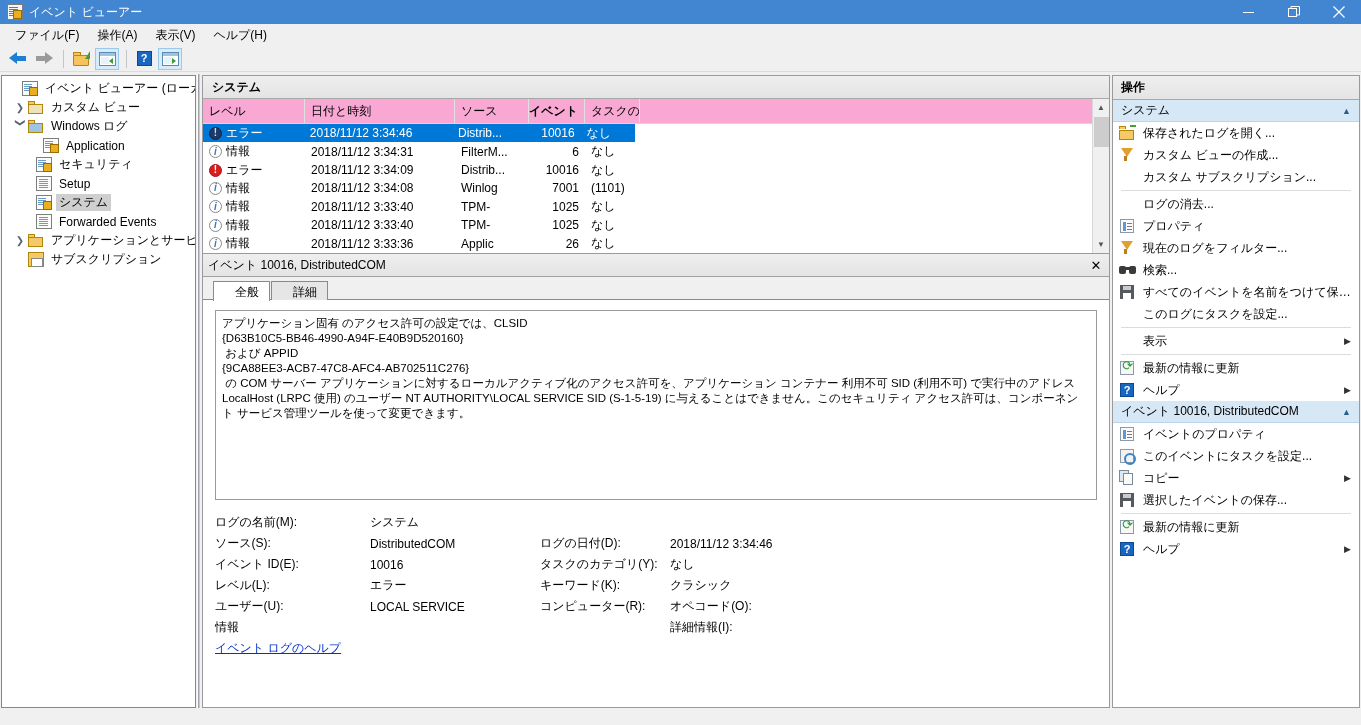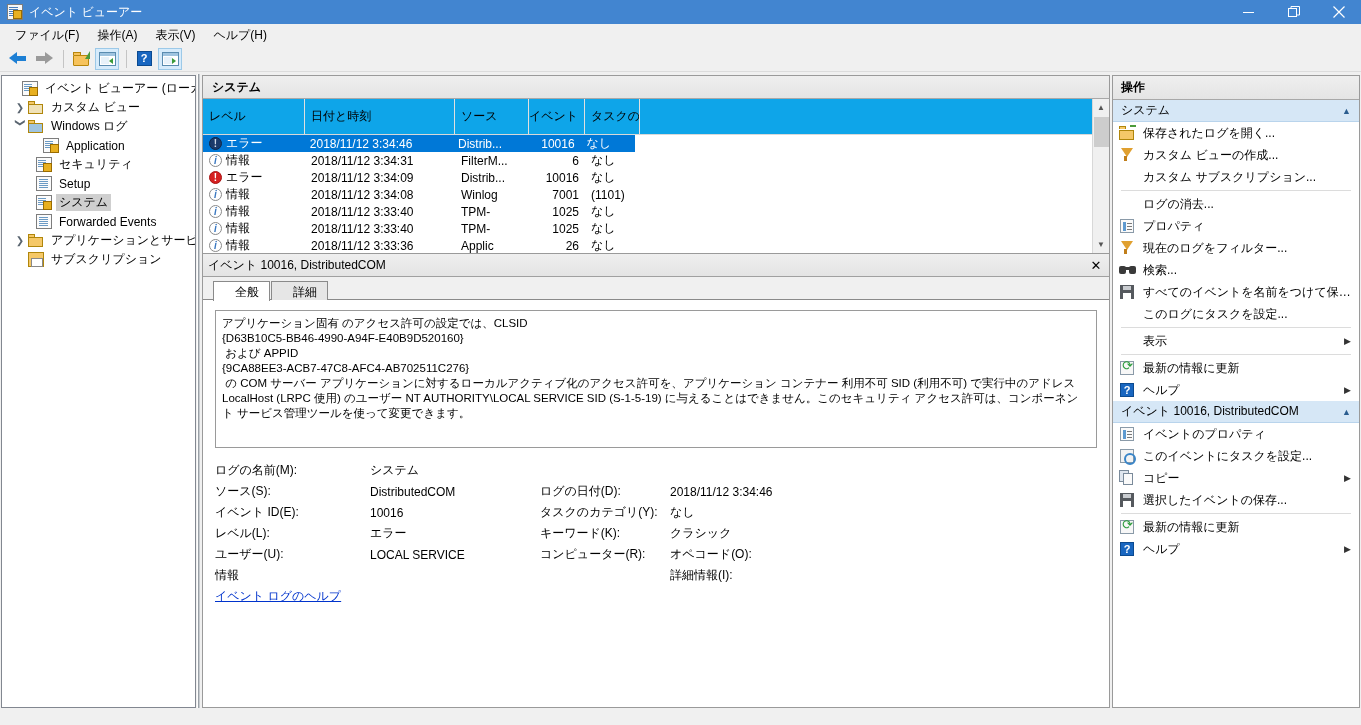--- a/index.html
+++ b/index.html
@@ -219,34 +219,34 @@
     display: flex;
     flex-direction: column;
     overflow: hidden;
     position: relative;
   }
   .list-scrollwrap { display: flex; flex: 1 1 auto; min-height: 0; }
   .list-inner { flex: 1 1 auto; min-width: 0; display: flex; flex-direction: column; }
 
   .col-headers {
     display: flex;
-    height: 36px;
-    background: #0ea5e9;
+    height: 25px;
+    background: #f9a8d4;
     border-bottom: 1px solid #d8d8d8;
     flex: 0 0 auto;
   }
   .col-headers .ch {
     border-right: 1px solid #e0e0e0;
     font-size: 12px;
     display: flex; align-items: center;
     padding: 0 6px;
     white-space: nowrap;
     overflow: hidden;
   }
-  .col-headers .ch.num { justify-content: flex-end; }
+  .col-headers .ch.num { justify-content: flex-end; font-weight: bold; }
 
   .ev-row { display: flex; height: 19px; align-items: center; font-size: 12px; }
   .ev-row.selected { background: #0078d7; color: #fff; width: 432px; }
   .ev-cell { padding: 0 6px; white-space: nowrap; overflow: hidden; display: flex; align-items: center; }
   .ev-cell.num { justify-content: flex-end; }
 
   .lvl-icon { width: 13px; height: 13px; border-radius: 50%; margin-right: 4px; flex: 0 0 13px;
     display: flex; align-items: center; justify-content: center;
     font-size: 10px; font-weight: bold; line-height: 1; }
   .lvl-icon.err { background: #d62020; color: #fff; border: 1px solid #a81414; }
@@ -318,21 +318,21 @@
     border: none;
     padding: 10px 12px 0 12px;
     overflow: hidden;
     display: flex; flex-direction: column;
     min-height: 0;
   }
   .desc-box {
     border: 1px solid #9a9a9a;
     background: #fff;
     padding: 5px 6px;
-    height: 138px;
+    height: 190px;
     flex: 0 0 auto;
     overflow: hidden;
     font-size: 11.5px;
     line-height: 15px;
   }
   .desc-box .line { white-space: pre-wrap; word-break: break-word; }
 
   .fields {
     margin-top: 12px;
     display: grid;

